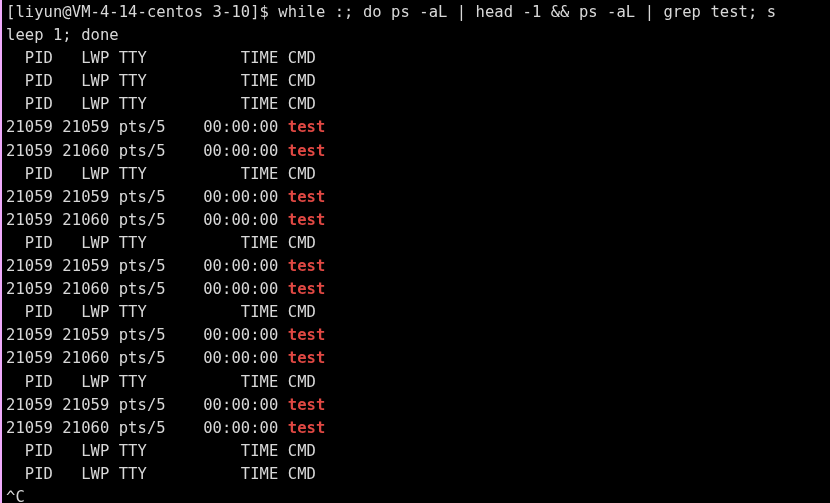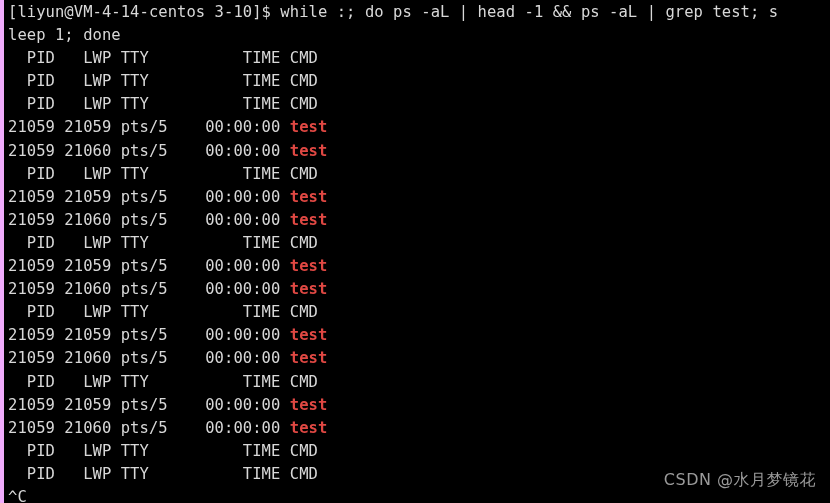--- a/index.html
+++ b/index.html
@@ -6,21 +6,21 @@
   html, body {
     margin: 0;
     padding: 0;
     background: #000000;
   }
   #terminal {
     position: relative;
     width: 830px;
     height: 503px;
     background: #000000;
-    border-left: 4px solid #f0abfc;
+    border-left: 2px solid #f0abfc;
     box-sizing: border-box;
     overflow: hidden;
     font-family: "DejaVu Sans Mono", "Liberation Mono", monospace;
     font-size: 15.5px;
     line-height: 23.1px;
     color: #d8d8d8;
     -webkit-font-smoothing: none;
   }
   #screen {
     padding: 1px 0 0 4px;
@@ -45,15 +45,14 @@
     user-select: none;
   }
 </style>
 </head>
 <body>
 
 <div id="terminal">
 
   <div id="screen"><div class="line"><span class="seg-default">[liyun@VM-4-14-centos 3-10]$ while :; do ps -aL | head -1 &amp;&amp; ps -aL | grep test; s</span></div><div class="line"><span class="seg-default">leep 1; done</span></div><div class="line"><span class="seg-default">  PID   LWP TTY          TIME CMD</span></div><div class="line"><span class="seg-default">  PID   LWP TTY          TIME CMD</span></div><div class="line"><span class="seg-default">  PID   LWP TTY          TIME CMD</span></div><div class="line"><span class="seg-default">21059 21059 pts/5    00:00:00 </span><span class="seg-cmd">test</span></div><div class="line"><span class="seg-default">21059 21060 pts/5    00:00:00 </span><span class="seg-cmd">test</span></div><div class="line"><span class="seg-default">  PID   LWP TTY          TIME CMD</span></div><div class="line"><span class="seg-default">21059 21059 pts/5    00:00:00 </span><span class="seg-cmd">test</span></div><div class="line"><span class="seg-default">21059 21060 pts/5    00:00:00 </span><span class="seg-cmd">test</span></div><div class="line"><span class="seg-default">  PID   LWP TTY          TIME CMD</span></div><div class="line"><span class="seg-default">21059 21059 pts/5    00:00:00 </span><span class="seg-cmd">test</span></div><div class="line"><span class="seg-default">21059 21060 pts/5    00:00:00 </span><span class="seg-cmd">test</span></div><div class="line"><span class="seg-default">  PID   LWP TTY          TIME CMD</span></div><div class="line"><span class="seg-default">21059 21059 pts/5    00:00:00 </span><span class="seg-cmd">test</span></div><div class="line"><span class="seg-default">21059 21060 pts/5    00:00:00 </span><span class="seg-cmd">test</span></div><div class="line"><span class="seg-default">  PID   LWP TTY          TIME CMD</span></div><div class="line"><span class="seg-default">21059 21059 pts/5    00:00:00 </span><span class="seg-cmd">test</span></div><div class="line"><span class="seg-default">21059 21060 pts/5    00:00:00 </span><span class="seg-cmd">test</span></div><div class="line"><span class="seg-default">  PID   LWP TTY          TIME CMD</span></div><div class="line"><span class="seg-default">  PID   LWP TTY          TIME CMD</span></div><div class="line"><span class="seg-default">^C</span></div></div>
 
-  <div class="watermark">CSDN @水月梦镜花</div>
 
 </div>
 
 </body></html>

